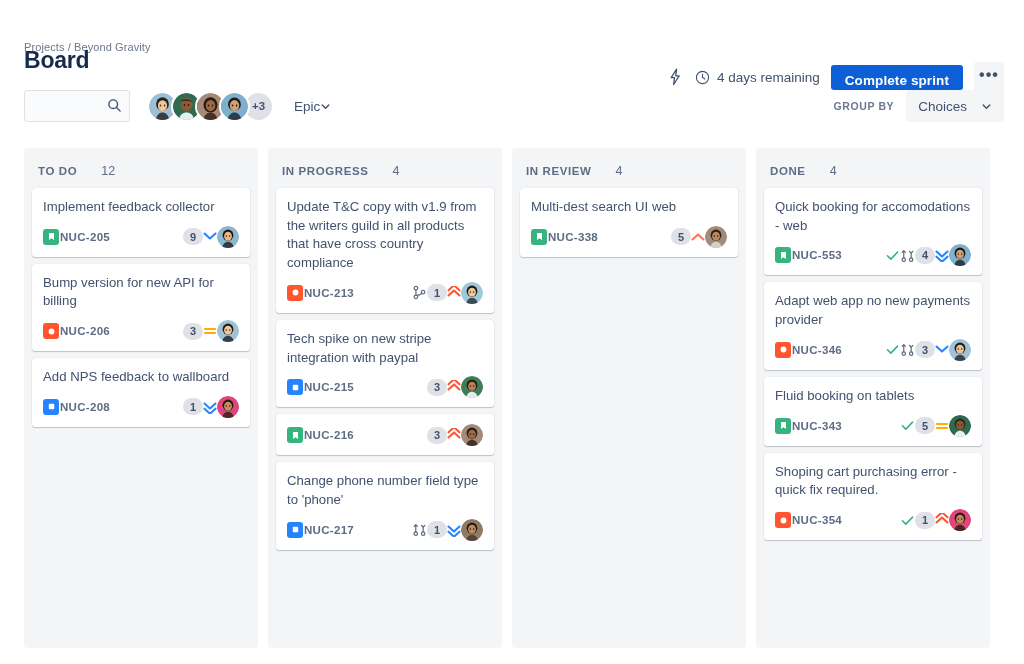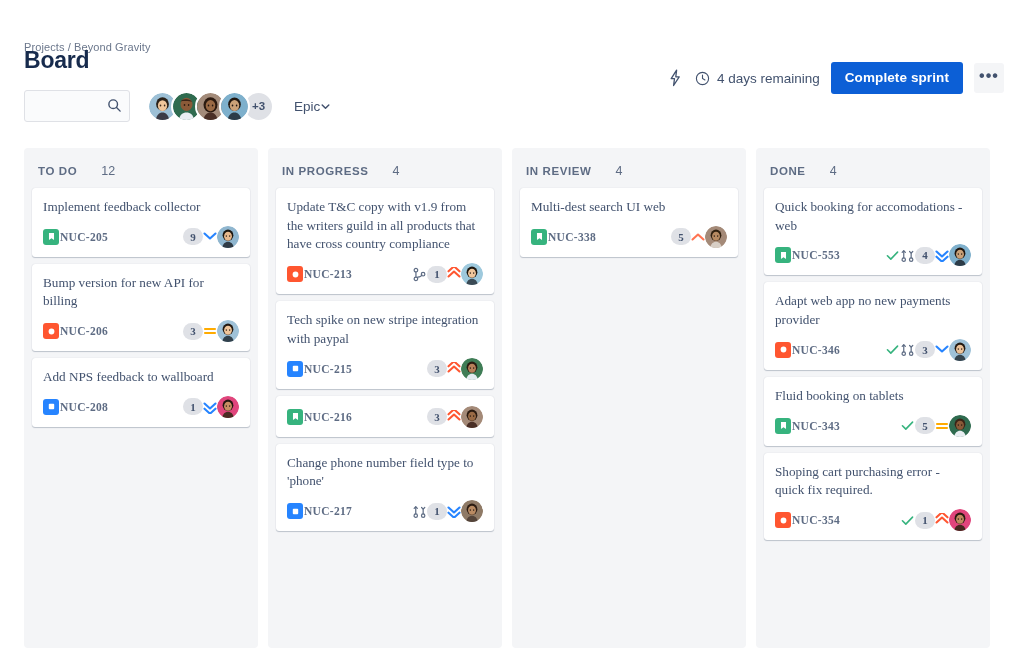--- a/index.html
+++ b/index.html
@@ -30,21 +30,21 @@
   .hr-icon { display: flex; align-items: center; color: #42526e; }
   .days-remaining {
     display: flex; align-items: center; gap: 7px;
     font-size: 13.5px; color: #42526e;
   }
   .btn-primary {
     background: #0c5fd6; color: #fff;
     border: none; border-radius: 3px;
     font-family: "Liberation Sans", sans-serif;
     font-size: 13.5px; font-weight: bold;
-    padding: 8px 14px 9px; cursor: pointer;
+    padding: 8px 14px 2px; cursor: pointer;
     letter-spacing: .1px;
   }
   .btn-more {
     background: #f4f5f7; border: none; border-radius: 3px;
     width: 30px; height: 30px; cursor: pointer;
     display: flex; align-items: center; justify-content: center;
     color: #42526e; font-size: 16px; font-weight: bold;
     letter-spacing: 1px; line-height: 0; padding-bottom: 5px;
   }
 
@@ -125,21 +125,20 @@
     letter-spacing: .6px;
   }
   .col-count { font-size: 12.5px; color: #5e6c84; }
 
   .cards { padding: 0 8px; display: flex; flex-direction: column; gap: 7px; }
   .card {
     background: #fff; border-radius: 3px;
     box-shadow: 0 1px 1px rgba(9,30,66,.22), 0 0 1px rgba(9,30,66,.2);
     padding: 10px 11px 9px;
     cursor: pointer;
-    font-family: Liberation Serif, serif;
   }
   .card-title {
     font-size: 13.2px; line-height: 1.42; color: #42526e;
     margin-bottom: 9px; word-wrap: break-word;
   }
   .card-footer {
     display: flex; align-items: center; 
   }
   .type-icon {
     width: 16px; height: 16px; border-radius: 3px; flex: none;
@@ -250,20 +249,31 @@
     <div class="epic-select">
       <span>Epic</span>
       <span class="fi">
         <svg width="11" height="11" viewBox="0 0 12 12">
             <path d="M2.4 4.4 6 8l3.6-3.6" fill="none" stroke="#42526e" stroke-width="1.6" stroke-linecap="round" stroke-linejoin="round"></path>
           </svg>
       </span>
     </div>
   </div>
 
+  <div class="toolbar-right">
+    <span class="groupby-label">GROUP BY</span>
+    <button class="choices-btn">
+      <span>Choices</span>
+      <span class="fi">
+        <svg width="11" height="11" viewBox="0 0 12 12">
+            <path d="M2.4 4.4 6 8l3.6-3.6" fill="none" stroke="#42526e" stroke-width="1.6" stroke-linecap="round" stroke-linejoin="round"></path>
+          </svg>
+      </span>
+    </button>
+  </div>
 
   <div class="board" id="board">
       <div class="column">
         <div class="col-header">
           <span class="col-name">TO DO</span>
           <span class="col-count">12</span>
         </div>
         <div class="cards">
           <div class="card">
             <div class="card-title">Implement feedback collector</div>

